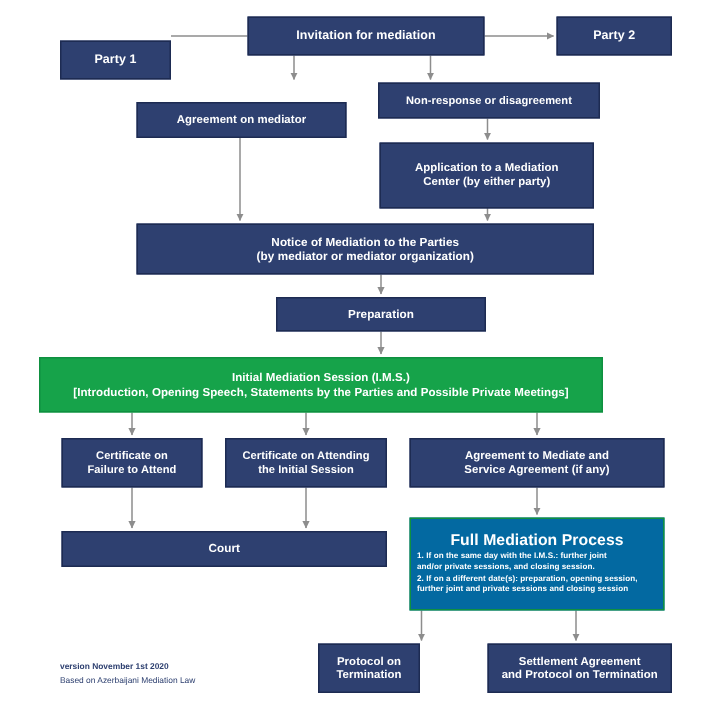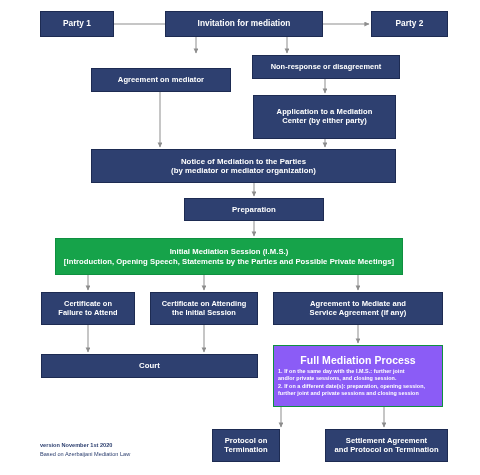--- a/index.html
+++ b/index.html
@@ -17,21 +17,21 @@
     display:flex;flex-direction:column;
     align-items:center;justify-content:center;
     text-align:center;
     color:#ffffff;
     font-weight:bold;
     line-height:1.18;
     letter-spacing:0.05px;
   }
   .navy{background:#2e4070;border:1px solid #1d2b52;}
   .green{background:#16a34a;border:1px solid #0f9040;}
-  .green2{background:#8b5cf6;border:1px solid #0f9040;}
+  .green2{background:#0369a1;border:1px solid #0f9040;}
   .node .ln{display:block;white-space:nowrap;}
   .fmp-title{font-size:10.5px;font-weight:bold;margin-bottom:1px;}
   .fmp-body{font-size:5.4px;font-weight:bold;line-height:1.38;text-align:left;
             width:100%;padding:0 4px;box-sizing:border-box;}
   .fmp-body span{display:block;}
   .footer{
     position:absolute;
     color:#2e4070;
     font-size:5.6px;
     line-height:1.55;
@@ -80,21 +80,21 @@
 
       <line x1="358" y1="325" x2="358" y2="343" marker-end="url(#arrow)"></line>
 
       <line x1="281" y1="407" x2="281" y2="427" marker-end="url(#arrow)"></line>
 
       <line x1="384" y1="407" x2="384" y2="427" marker-end="url(#arrow)"></line>
     </g>
   </svg>
 
   <div id="nodes">
-      <div class="node navy" style="left: 40px; top: 11px; width: 74px; height: 26px; font-size: 8.3px;">
+      <div class="node navy" style="left: 40px; top: 27px; width: 74px; height: 26px; font-size: 8.3px;">
         <span class="ln">Party 1</span>
       </div>
       <div class="node navy" style="left: 165px; top: 11px; width: 158px; height: 26px; font-size: 8.3px;">
         <span class="ln">Invitation for mediation</span>
       </div>
       <div class="node navy" style="left: 371px; top: 11px; width: 77px; height: 26px; font-size: 8.3px;">
         <span class="ln">Party 2</span>
       </div>
       <div class="node navy" style="left: 91px; top: 68px; width: 140px; height: 24px; font-size: 7.6px;">
         <span class="ln">Agreement on mediator</span>
@@ -106,21 +106,21 @@
         <span class="ln">Application to a Mediation</span>
         <span class="ln">Center (by either party)</span>
       </div>
       <div class="node navy" style="left: 91px; top: 149px; width: 305px; height: 34px; font-size: 7.8px;">
         <span class="ln">Notice of Mediation to the Parties</span>
         <span class="ln">(by mediator or mediator organization)</span>
       </div>
       <div class="node navy" style="left: 184px; top: 198px; width: 140px; height: 23px; font-size: 7.8px;">
         <span class="ln">Preparation</span>
       </div>
-      <div class="node green" style="left: 55px; top: 238px; width: 348px; height: 37px; font-size: 7.7px;">
+      <div class="node green" style="left: 26px; top: 238px; width: 376px; height: 37px; font-size: 7.7px;">
         <span class="ln">Initial Mediation Session (I.M.S.)</span>
         <span class="ln">[Introduction, Opening Speech, Statements by the Parties and Possible Private Meetings]</span>
       </div>
       <div class="node navy" style="left: 41px; top: 292px; width: 94px; height: 33px; font-size: 7.4px;">
         <span class="ln">Certificate on</span>
         <span class="ln">Failure to Attend</span>
       </div>
       <div class="node navy" style="left: 150px; top: 292px; width: 108px; height: 33px; font-size: 7.4px;">
         <span class="ln">Certificate on Attending</span>
         <span class="ln">the Initial Session</span>

